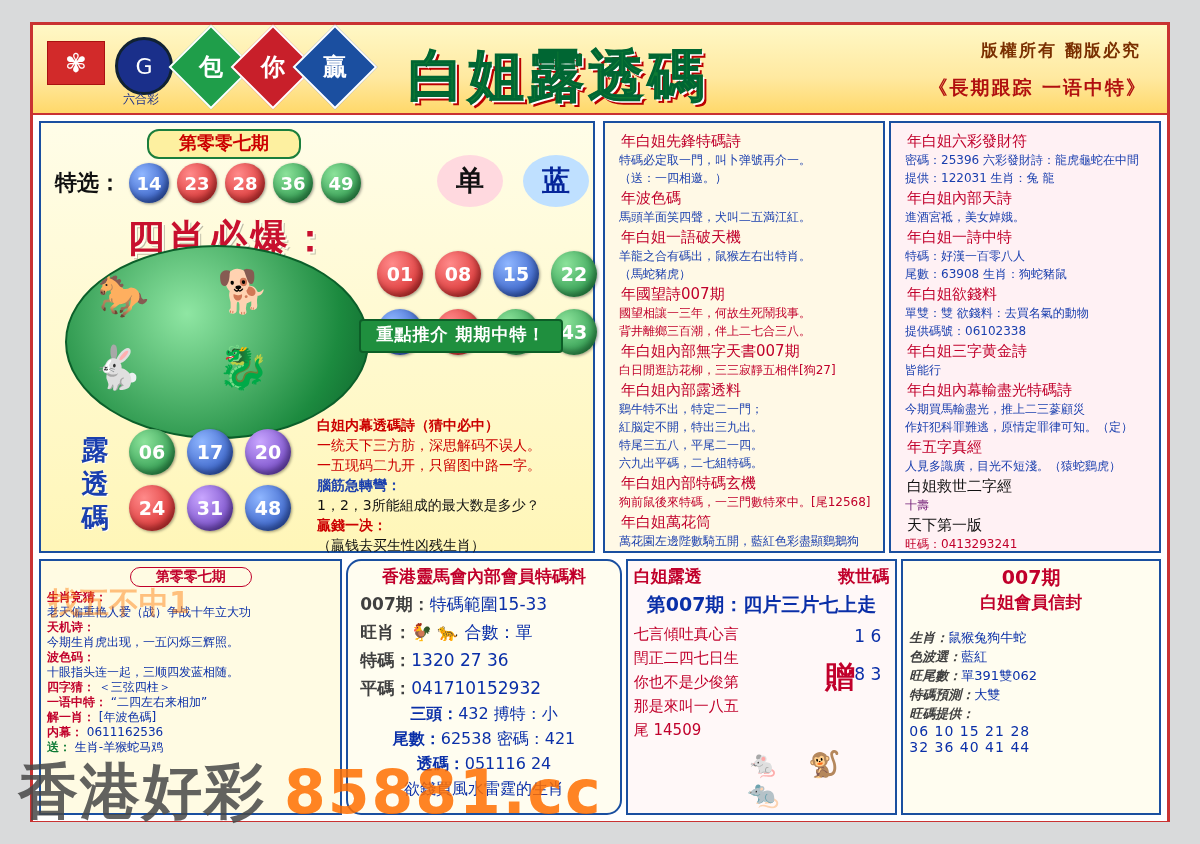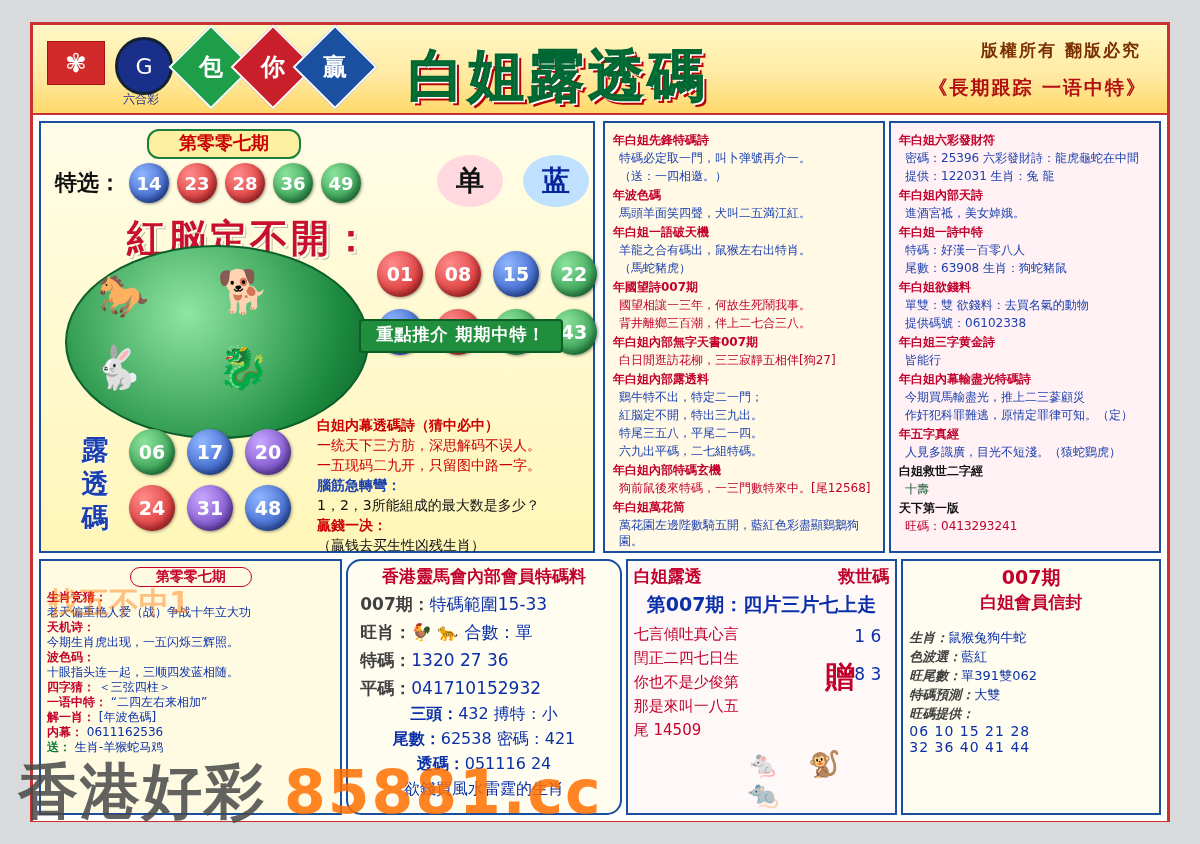--- a/index.html
+++ b/index.html
@@ -145,24 +145,24 @@
   .panel-mid{
     position:absolute;left:570px;top:6px;width:282px;height:432px;
     background:#fff9e6;border:2px solid #1a4fa0;box-sizing:border-box;
     padding:6px 8px;overflow:hidden;
   }
   .panel-right{
     position:absolute;left:856px;top:6px;width:272px;height:432px;
     background:#fff1f4;border:2px solid #1a4fa0;box-sizing:border-box;
     padding:6px 8px;overflow:hidden;
   }
-  .sec-title{font-size:12px;font-weight:bold;color:#c1002b;margin:3px 0 1px;}
+  .sec-title{font-size:15px;font-weight:normal;color:#c1002b;margin:3px 8px 1px;}
   .sec-body{font-size:12px;color:#1a3fae;line-height:16px;margin:0 0 2px 6px;}
   .sec-body.red{color:#c1002b;}
-  .sec-body.dark{color:#14532d;}
+  .sec-body.dark{color:#701a75;}
   
   .bot{
     position:absolute;left:6px;top:444px;height:256px;right:6px;
     display:flex;gap:4px;
   }
   .bcard{
     border:2px solid #1a4fa0;box-sizing:border-box;
     background:#fffde8;padding:4px 6px;overflow:hidden;position:relative;
   }
   .bcard.c1{width:306px;background:#fffbe3;}
@@ -241,21 +241,21 @@
         <div class="lbl-special">特选：</div>
         <div class="ball b-blue">14</div>
         <div class="ball b-red">23</div>
         <div class="ball b-red">28</div>
         <div class="ball b-green">36</div>
         <div class="ball b-green">49</div>
       </div>
       <div class="tag-round tag-dan">单</div>
       <div class="tag-round tag-lan">蓝</div>
 
-      <div class="headline">紅脳定不開：</div>
+      <div class="headline">四肖必爆：</div>
 
       <div class="oval">
         <span class="animal a1">🐎</span>
         <span class="animal a2">🐕</span>
         <span class="animal a3">🐇</span>
         <span class="animal a4">🐉</span>
       </div>
 
       <div class="grid-balls">
         <div class="grid-row">

